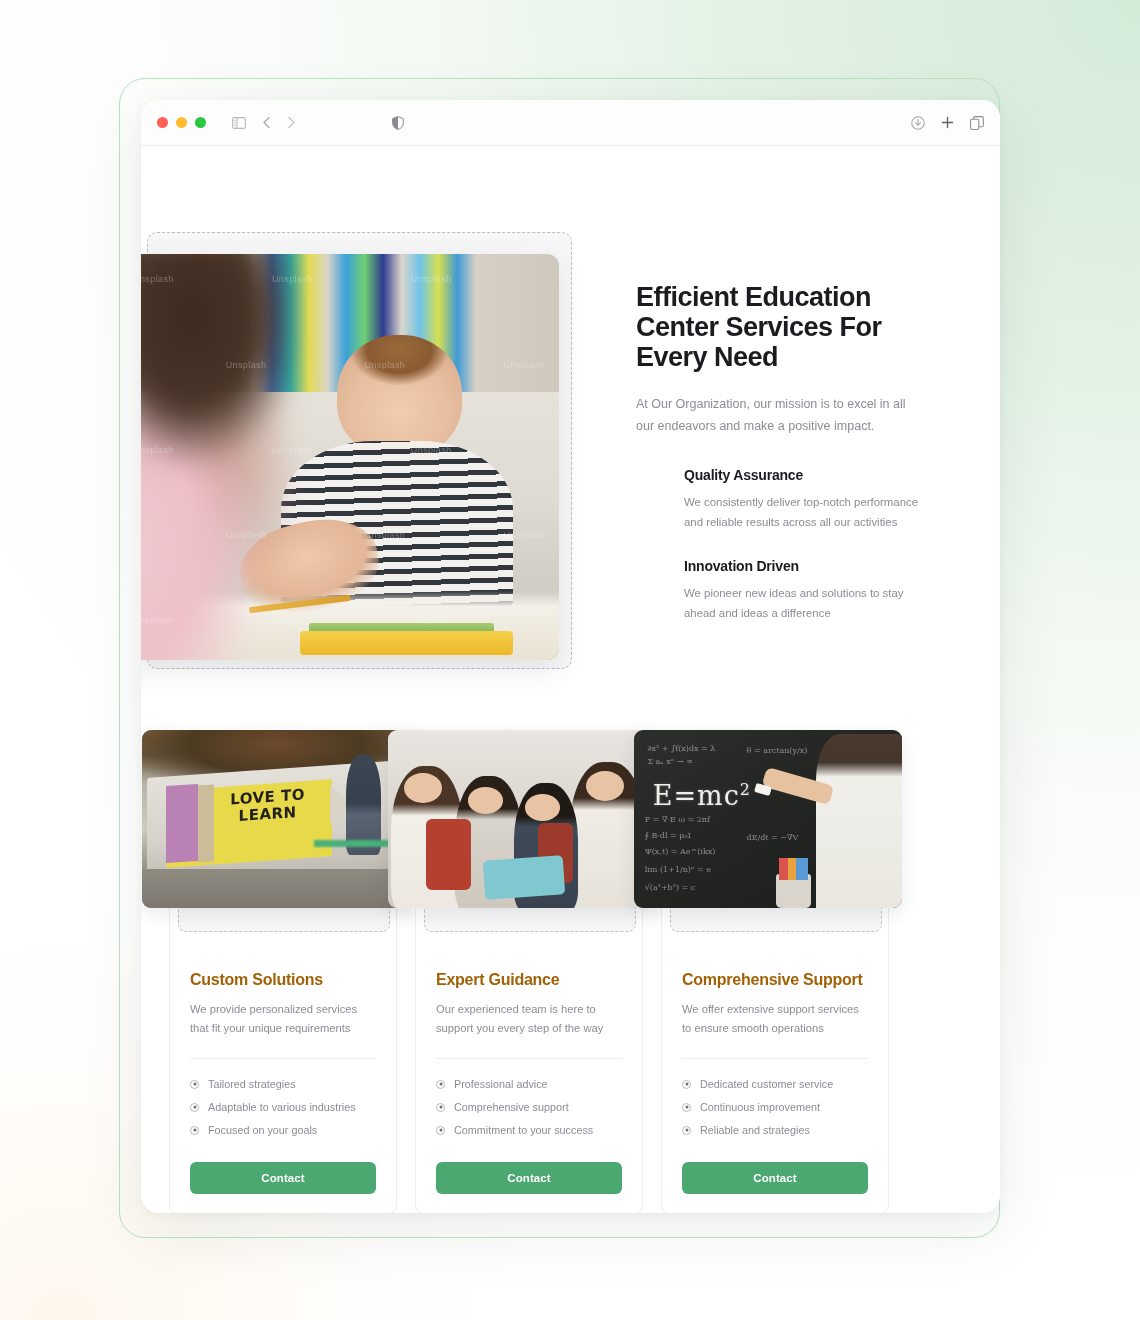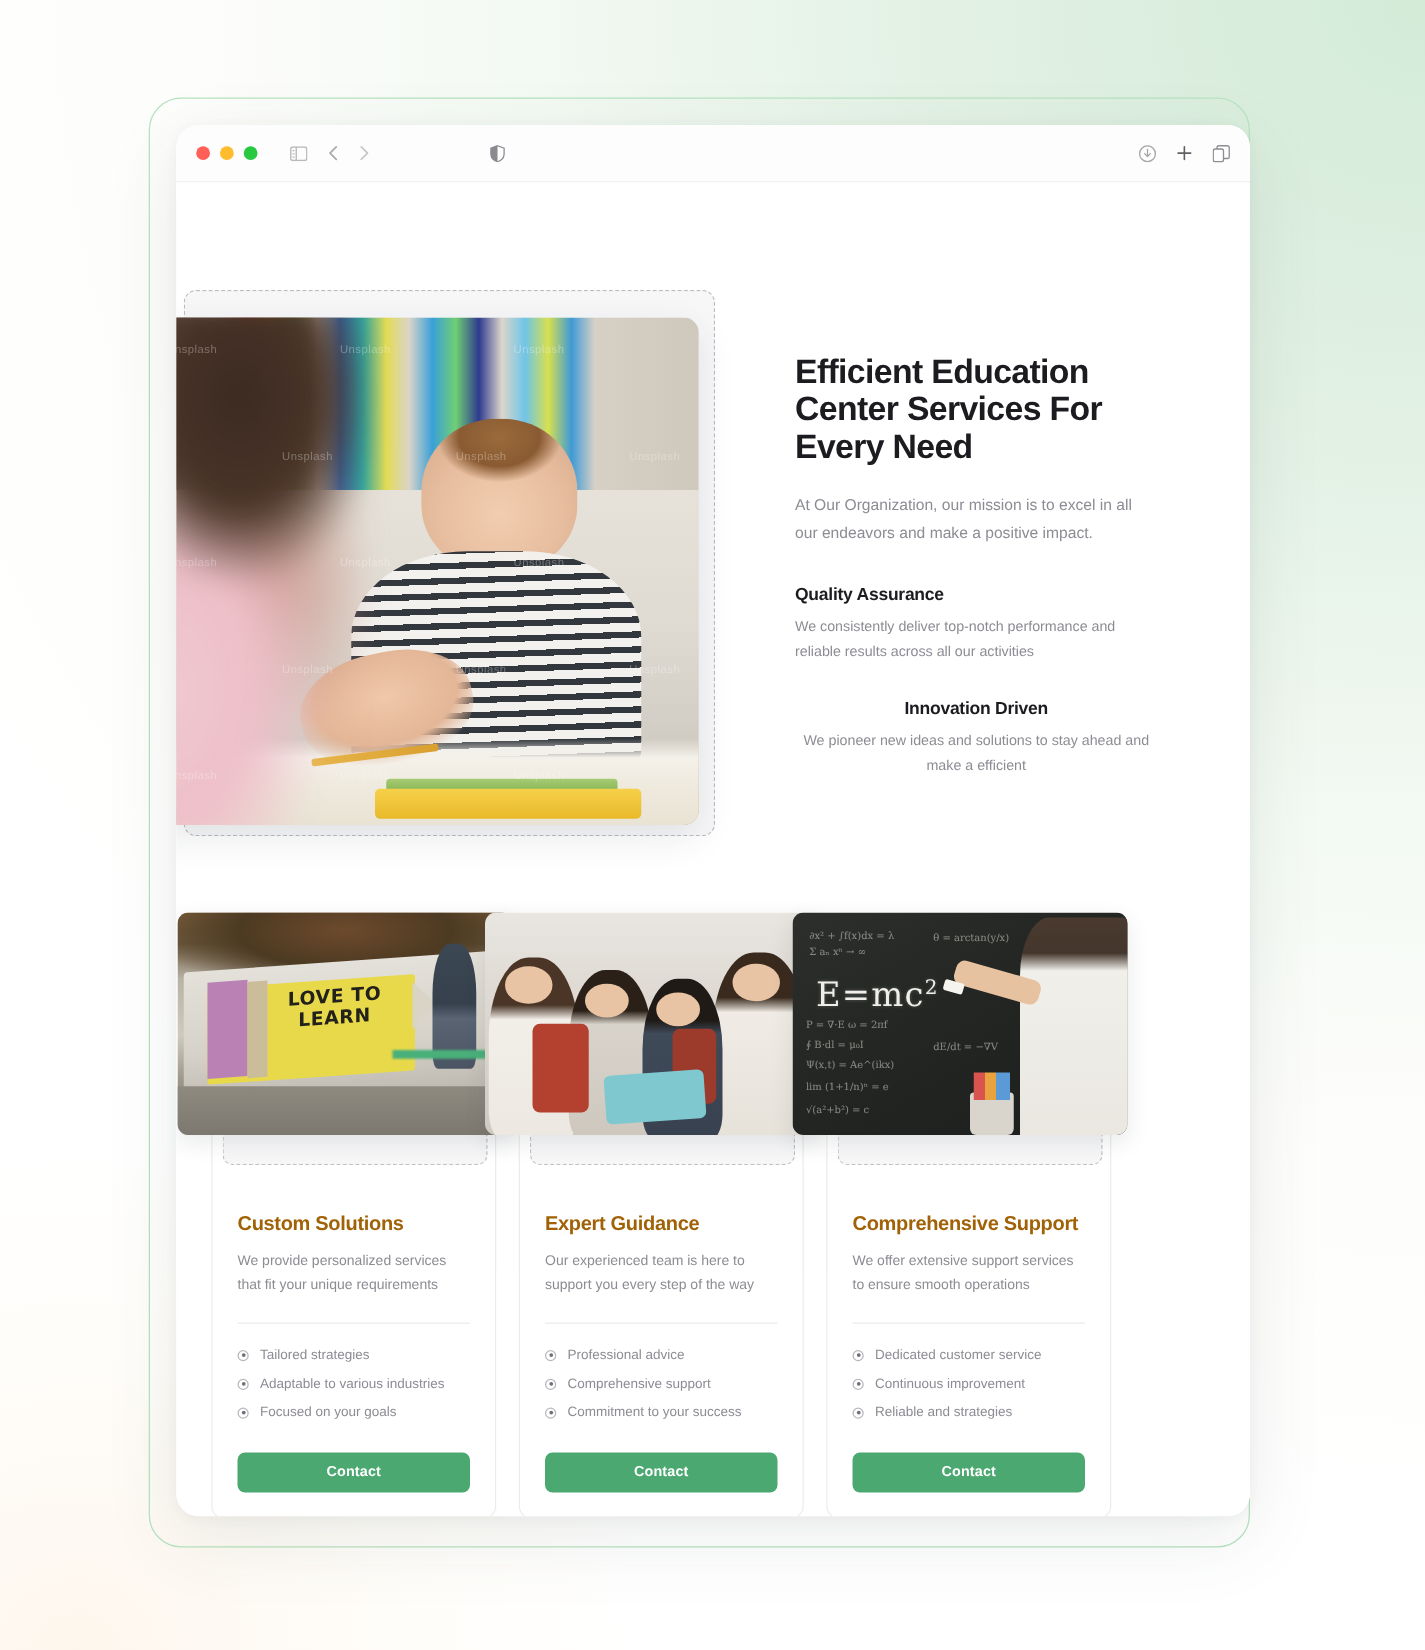--- a/index.html
+++ b/index.html
@@ -261,22 +261,22 @@
     font-weight: 700;
     color: #1b1b20;
     letter-spacing: -0.5px;
   }
   .hero-sub {
     margin-top: 20px;
     font-size: 12.5px;
     line-height: 1.78;
     color: #8c8c94;
   }
-  .feature { margin-top: 30px; }
-  .feature + .feature { margin-top: 26px; text-align: center; }
+  .feature { margin-top: 30px; margin-left: 48px; }
+  .feature + .feature { margin-top: 26px; }
   .feature-title {
     font-size: 14px;
     font-weight: 700;
     color: #1b1b20;
     letter-spacing: -0.2px;
   }
   .feature-text {
     margin-top: 10px;
     font-size: 11.4px;
     line-height: 1.72;
@@ -664,21 +664,21 @@
         <h1 class="hero-title">Efficient Education Center Services For Every Need</h1>
         <p class="hero-sub">At Our Organization, our mission is to excel in all our endeavors and make a positive impact.</p>
 
         <div class="feature">
           <div class="feature-title">Quality Assurance</div>
           <div class="feature-text">We consistently deliver top-notch performance and reliable results across all our activities</div>
         </div>
 
         <div class="feature">
           <div class="feature-title">Innovation Driven</div>
-          <div class="feature-text">We pioneer new ideas and solutions to stay ahead and make a efficient</div>
+          <div class="feature-text">We pioneer new ideas and solutions to stay ahead and ideas a difference</div>
         </div>
       </div>
     </div>
 
     <div class="cards">
 
       <div class="card">
         <div class="card-dashed"></div>
         <div class="card-img">
           <div class="ph-love">

